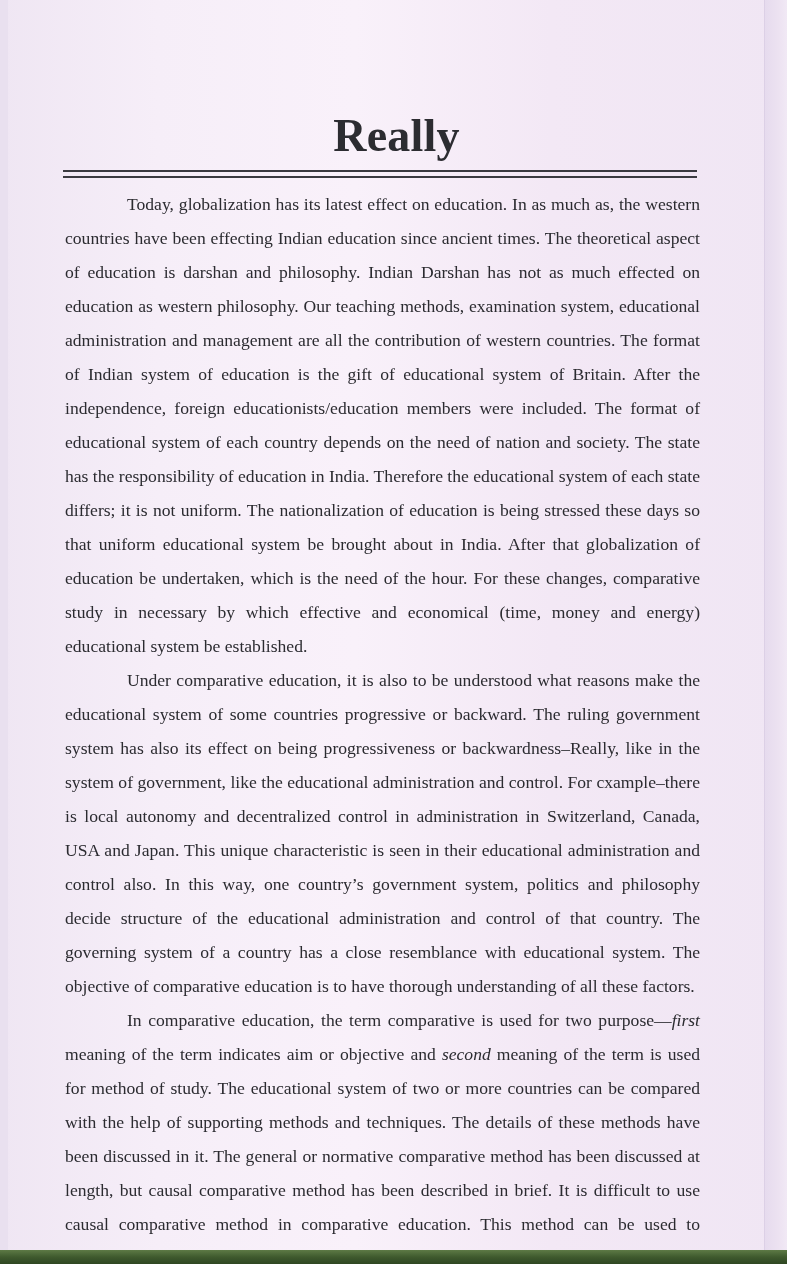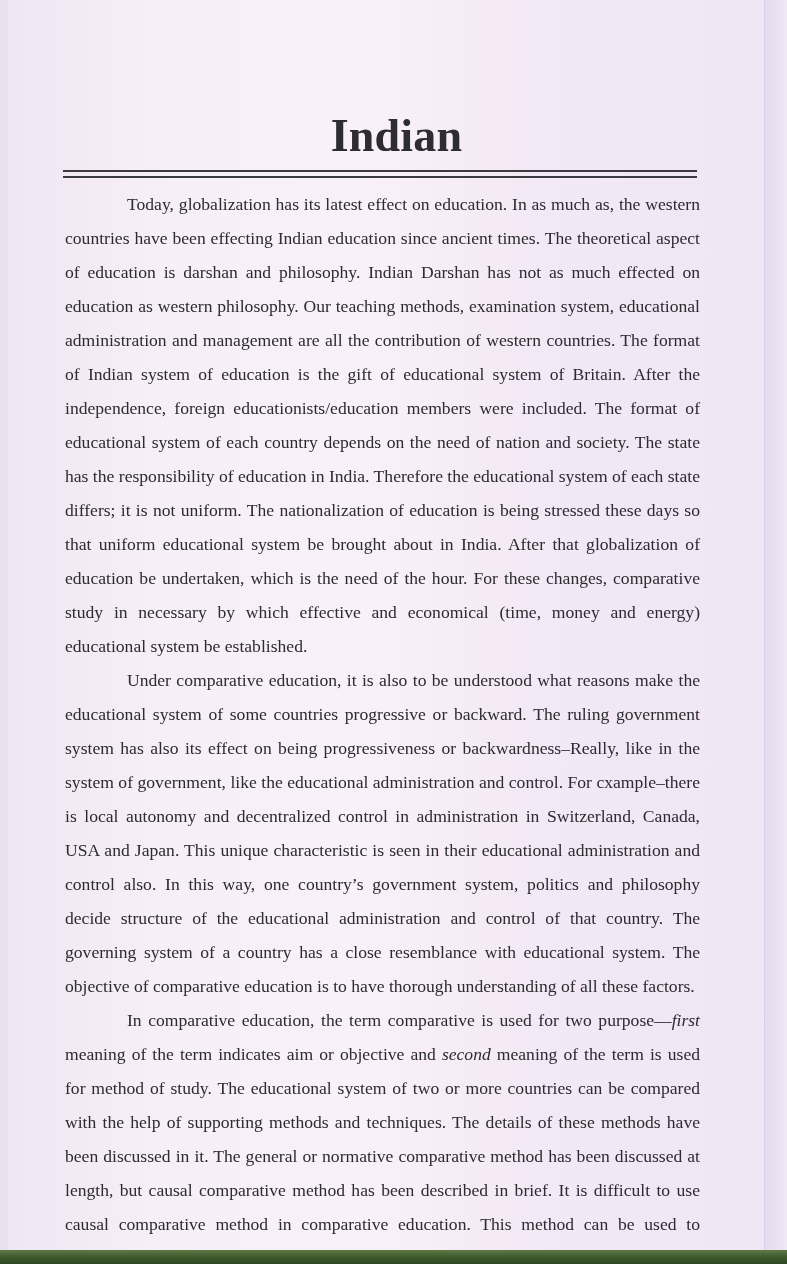--- a/index.html
+++ b/index.html
@@ -88,21 +88,21 @@
     .body-text em {
     }
   </style>
 </head>
 <body>
 
 <div class="page">
   <div class="left-edge"></div>
   <div class="right-band"></div>
 
-  <h1 class="title" style="margin:0;">Indian</h1>
+  <h1 class="title" style="margin:0;">Really</h1>
   <div class="rule r1"></div>
   <div class="rule r2"></div>
 
   <div class="body-text">
     <p>Today, globalization has its latest effect on education. In as much as, the western countries have been effecting Indian education since ancient times. The theoretical aspect of education is darshan and philosophy. Indian Darshan has not as much effected on education as western philosophy. Our teaching methods, examination system, educational administration and management are all the contribution of western countries. The format of Indian system of education is the gift of educational system of Britain. After the independence, foreign educationists/education members were included. The format of educational system of each country depends on the need of nation and society. The state has the responsibility of education in India. Therefore the educational system of each state differs; it is not uniform. The nationalization of education is being stressed these days so that uniform educational system be brought about in India. After that globalization of education be undertaken, which is the need of the hour. For these changes, comparative study in necessary by which effective and economical (time, money and energy) educational system be established.</p>
     <p>Under comparative education, it is also to be understood what reasons make the educational system of some countries progressive or backward. The ruling government system has also its effect on being progressiveness or backwardness–Really, like in the system of government, like the educational administration and control. For cxample–there is local autonomy and decentralized control in administration in Switzerland, Canada, USA and Japan. This unique characteristic is seen in their educational administration and control also. In this way, one country’s government system, politics and philosophy decide structure of the educational administration and control of that country. The governing system of a country has a close resemblance with educational system. The objective of comparative education is to have thorough understanding of all these factors.</p>
     <p><span>In comparative education, the term comparative is used for two purpose—</span><em>first</em><span> meaning of the term indicates aim or objective and </span><em>second</em><span> meaning of the term is used for method of study. The educational system of two or more countries can be compared with the help of supporting methods and techniques. The details of these methods have been discussed in it. The general or normative comparative method has been discussed at length, but causal comparative method has been described in brief. It is difficult to use causal comparative method in comparative education. This method can be used to identify the factors influencing systems of education of different countries on the basis of observations and survey methods rather than causal comparative method.</span></p>
   </div>
 </div>
 

